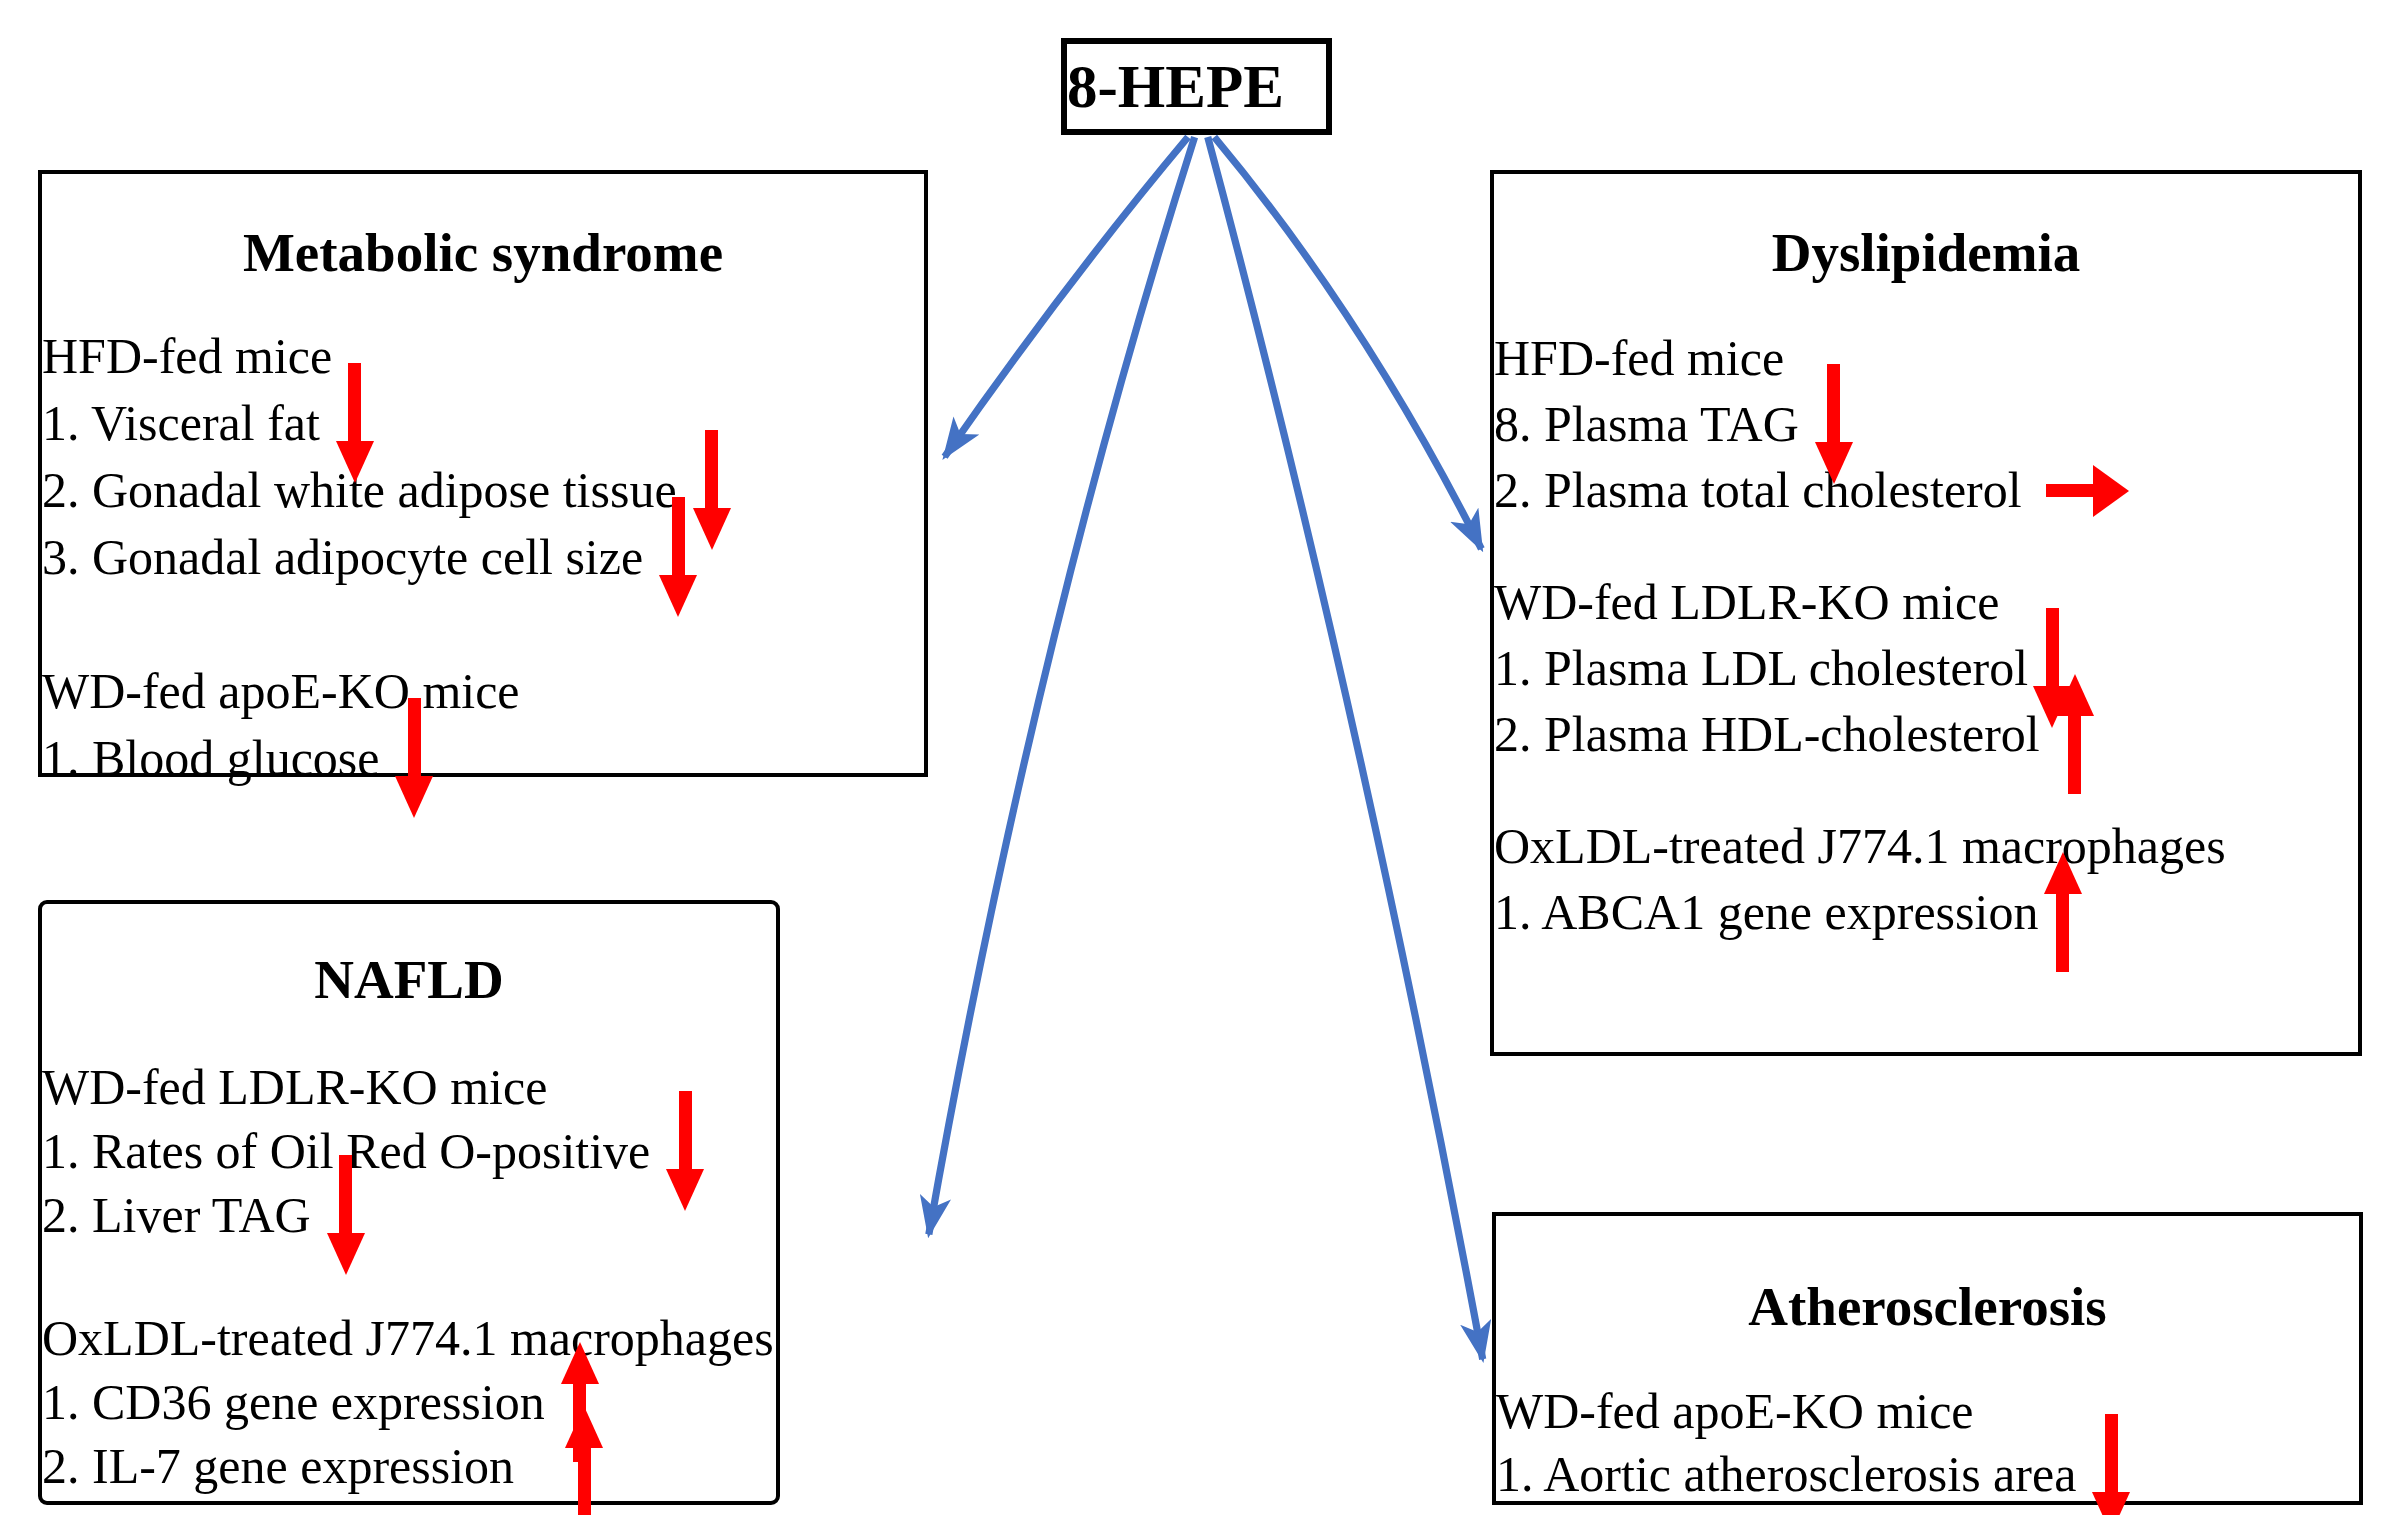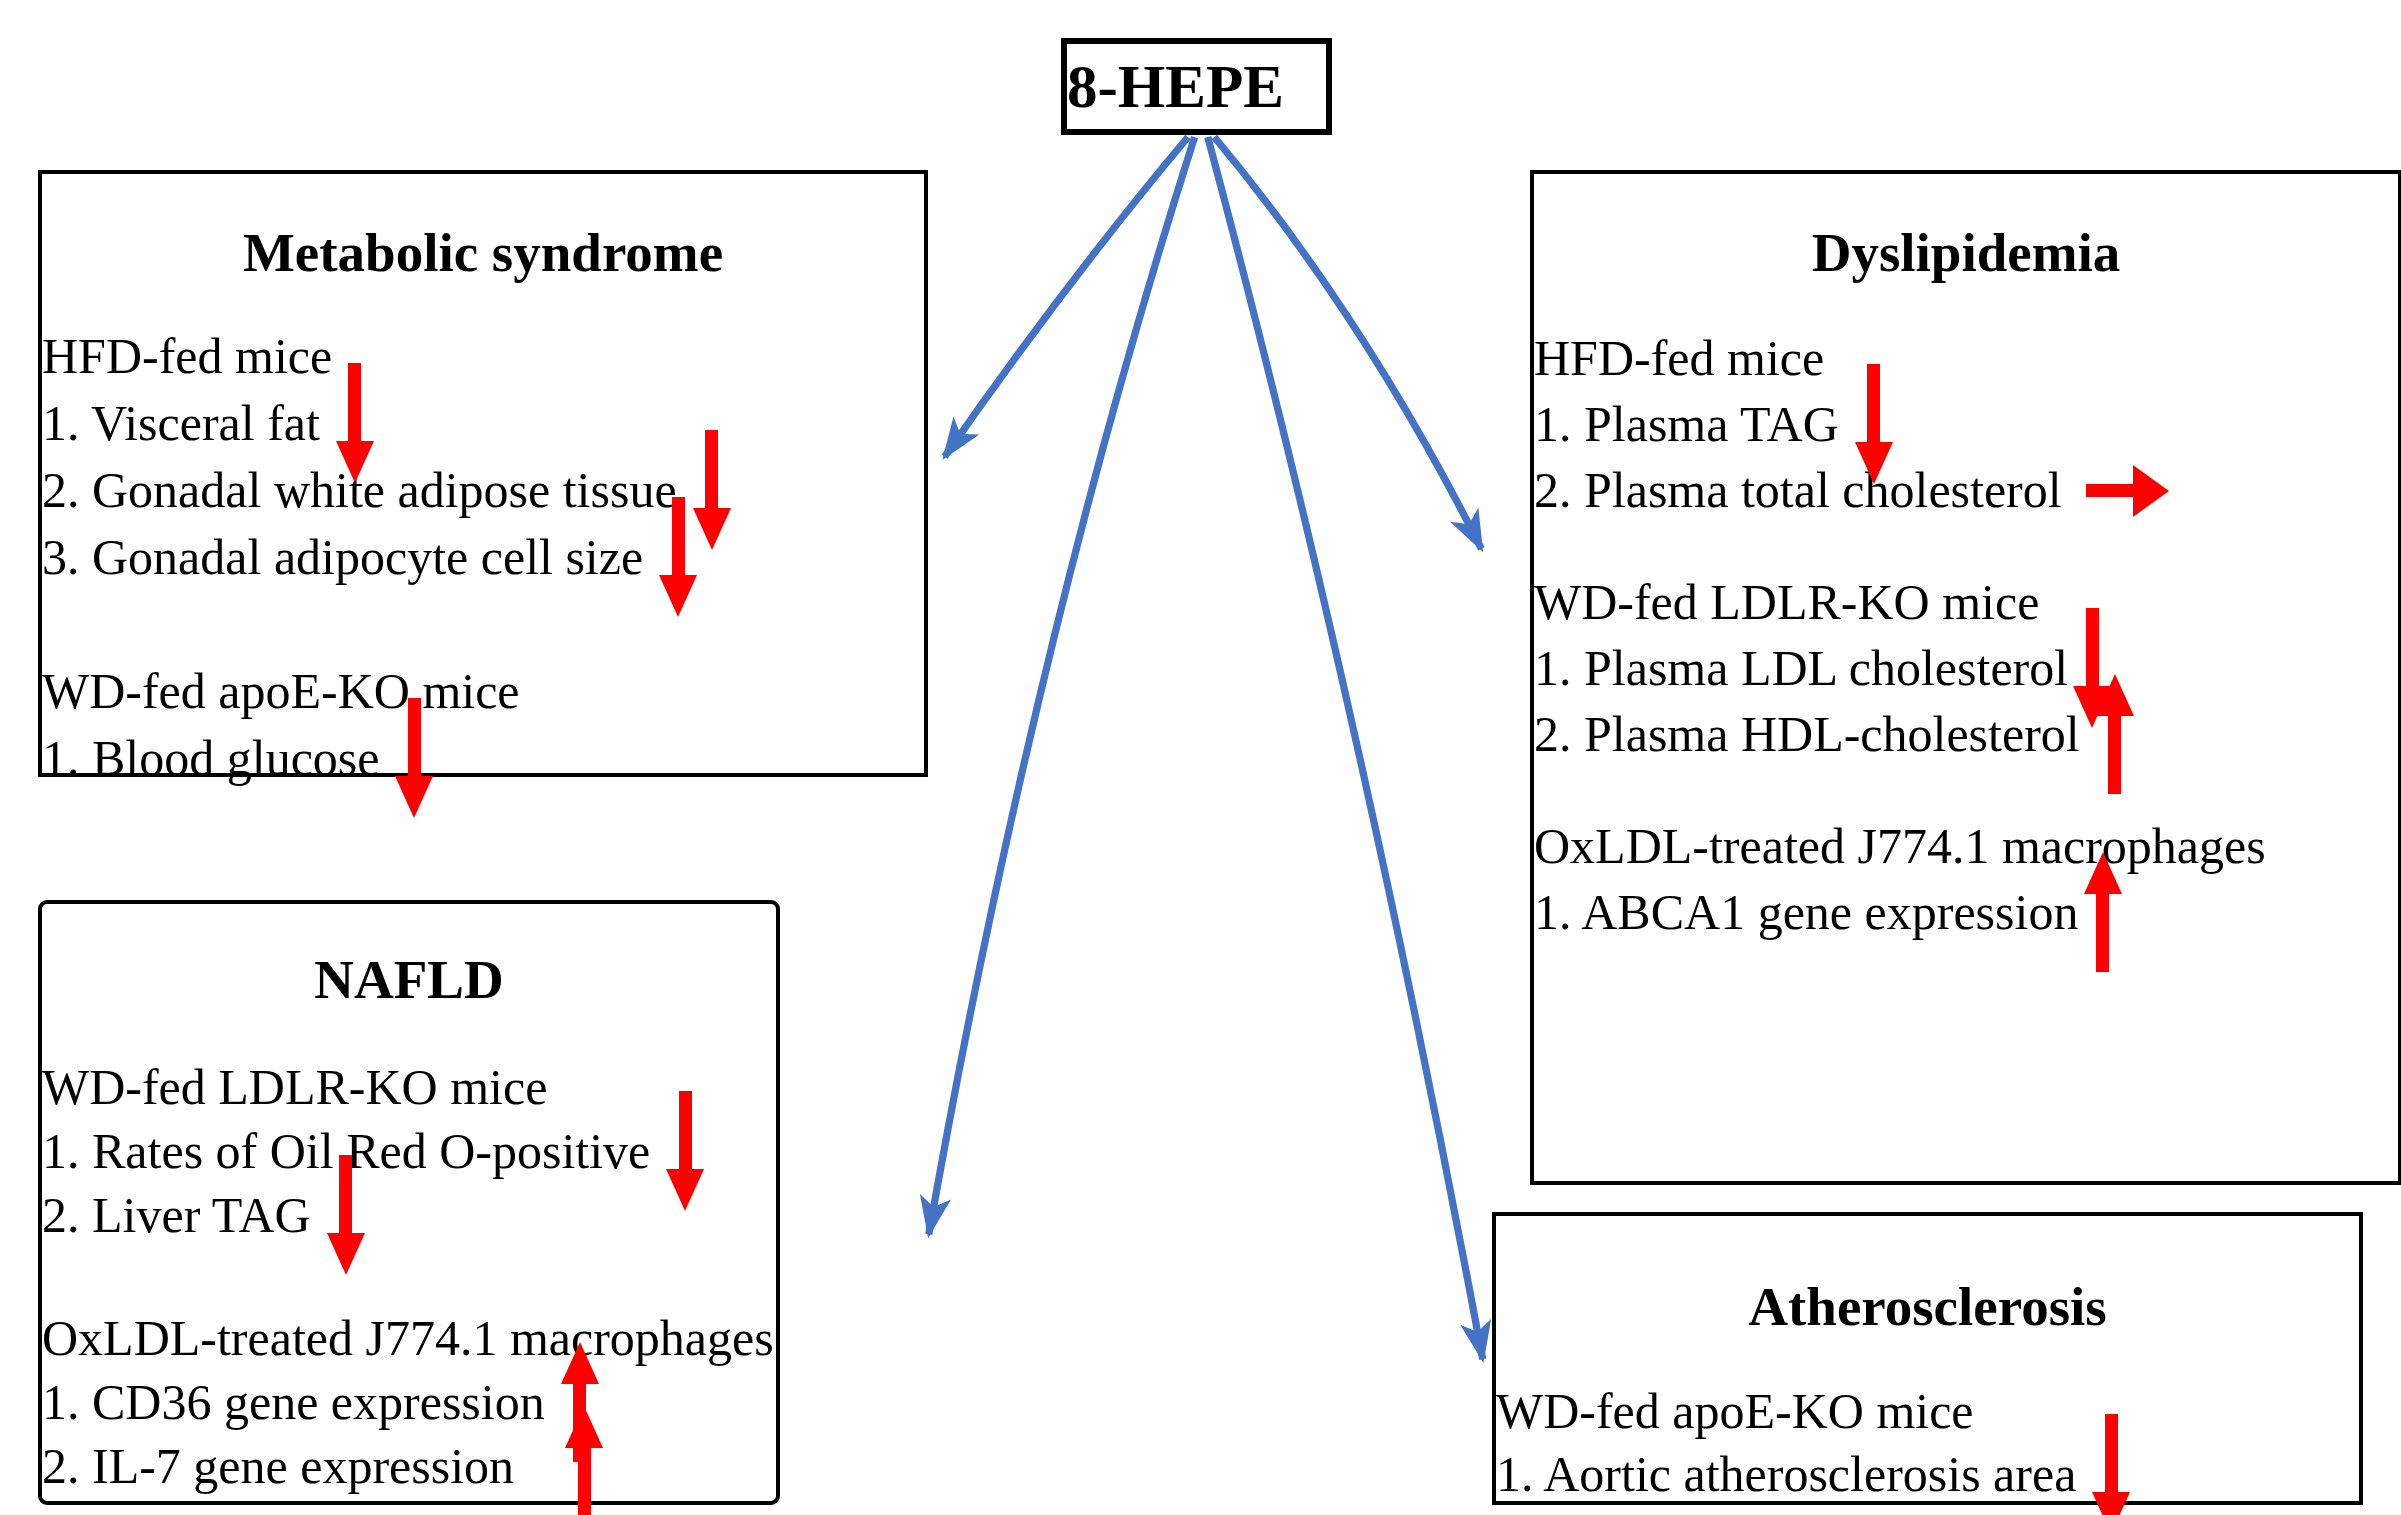--- a/index.html
+++ b/index.html
@@ -15,21 +15,21 @@
     display:flex;align-items:center;
     font-weight:bold;font-size:61px;z-index:2;
   }
   
   .box{
     position:absolute;border:4.6px solid #000;box-sizing:border-box;
     background:#fff;z-index:2;
   }
   #box-met{left:38px;top:170px;width:890px;height:607px;}
   #box-naf{left:38px;top:900px;width:742px;height:605px;border-radius:9px;}
-  #box-dys{left:1530px;top:170px;width:872px;height:1015px;}
+  #box-dys{left:1490px;top:170px;width:872px;height:886px;}
   #box-ath{left:1492px;top:1212px;width:871px;height:293px;}
 
   .box-title{
     text-align:center;font-weight:bold;font-size:55px;line-height:72px;margin-top:23px;
   }
   #box-met .box-title{padding-top:20px;}
   #box-naf .box-title{padding-top:17px;}
   #box-dys .box-title{padding-top:20px;}
   #box-ath .box-title{padding-top:32px;}
 
@@ -159,21 +159,21 @@
     </div>
   </div>
 
   <div class="box" id="box-dys">
     <div class="box-title">Dyslipidemia</div>
     <div class="box-body">
       <div class="line">
         <span>HFD-fed mice</span>
       </div>
       <div class="line">
-        <span>1. Plasma TAG</span>
+        <span>8. Plasma TAG</span>
         <span class="arr arr-down"></span>
       </div>
       <div class="line">
         <span>2. Plasma total cholesterol</span>
         <span class="arr arr-right"></span>
       </div>
       <div class="line blank"></div>
       <div class="line">
         <span>WD-fed LDLR-KO mice</span>
       </div>

